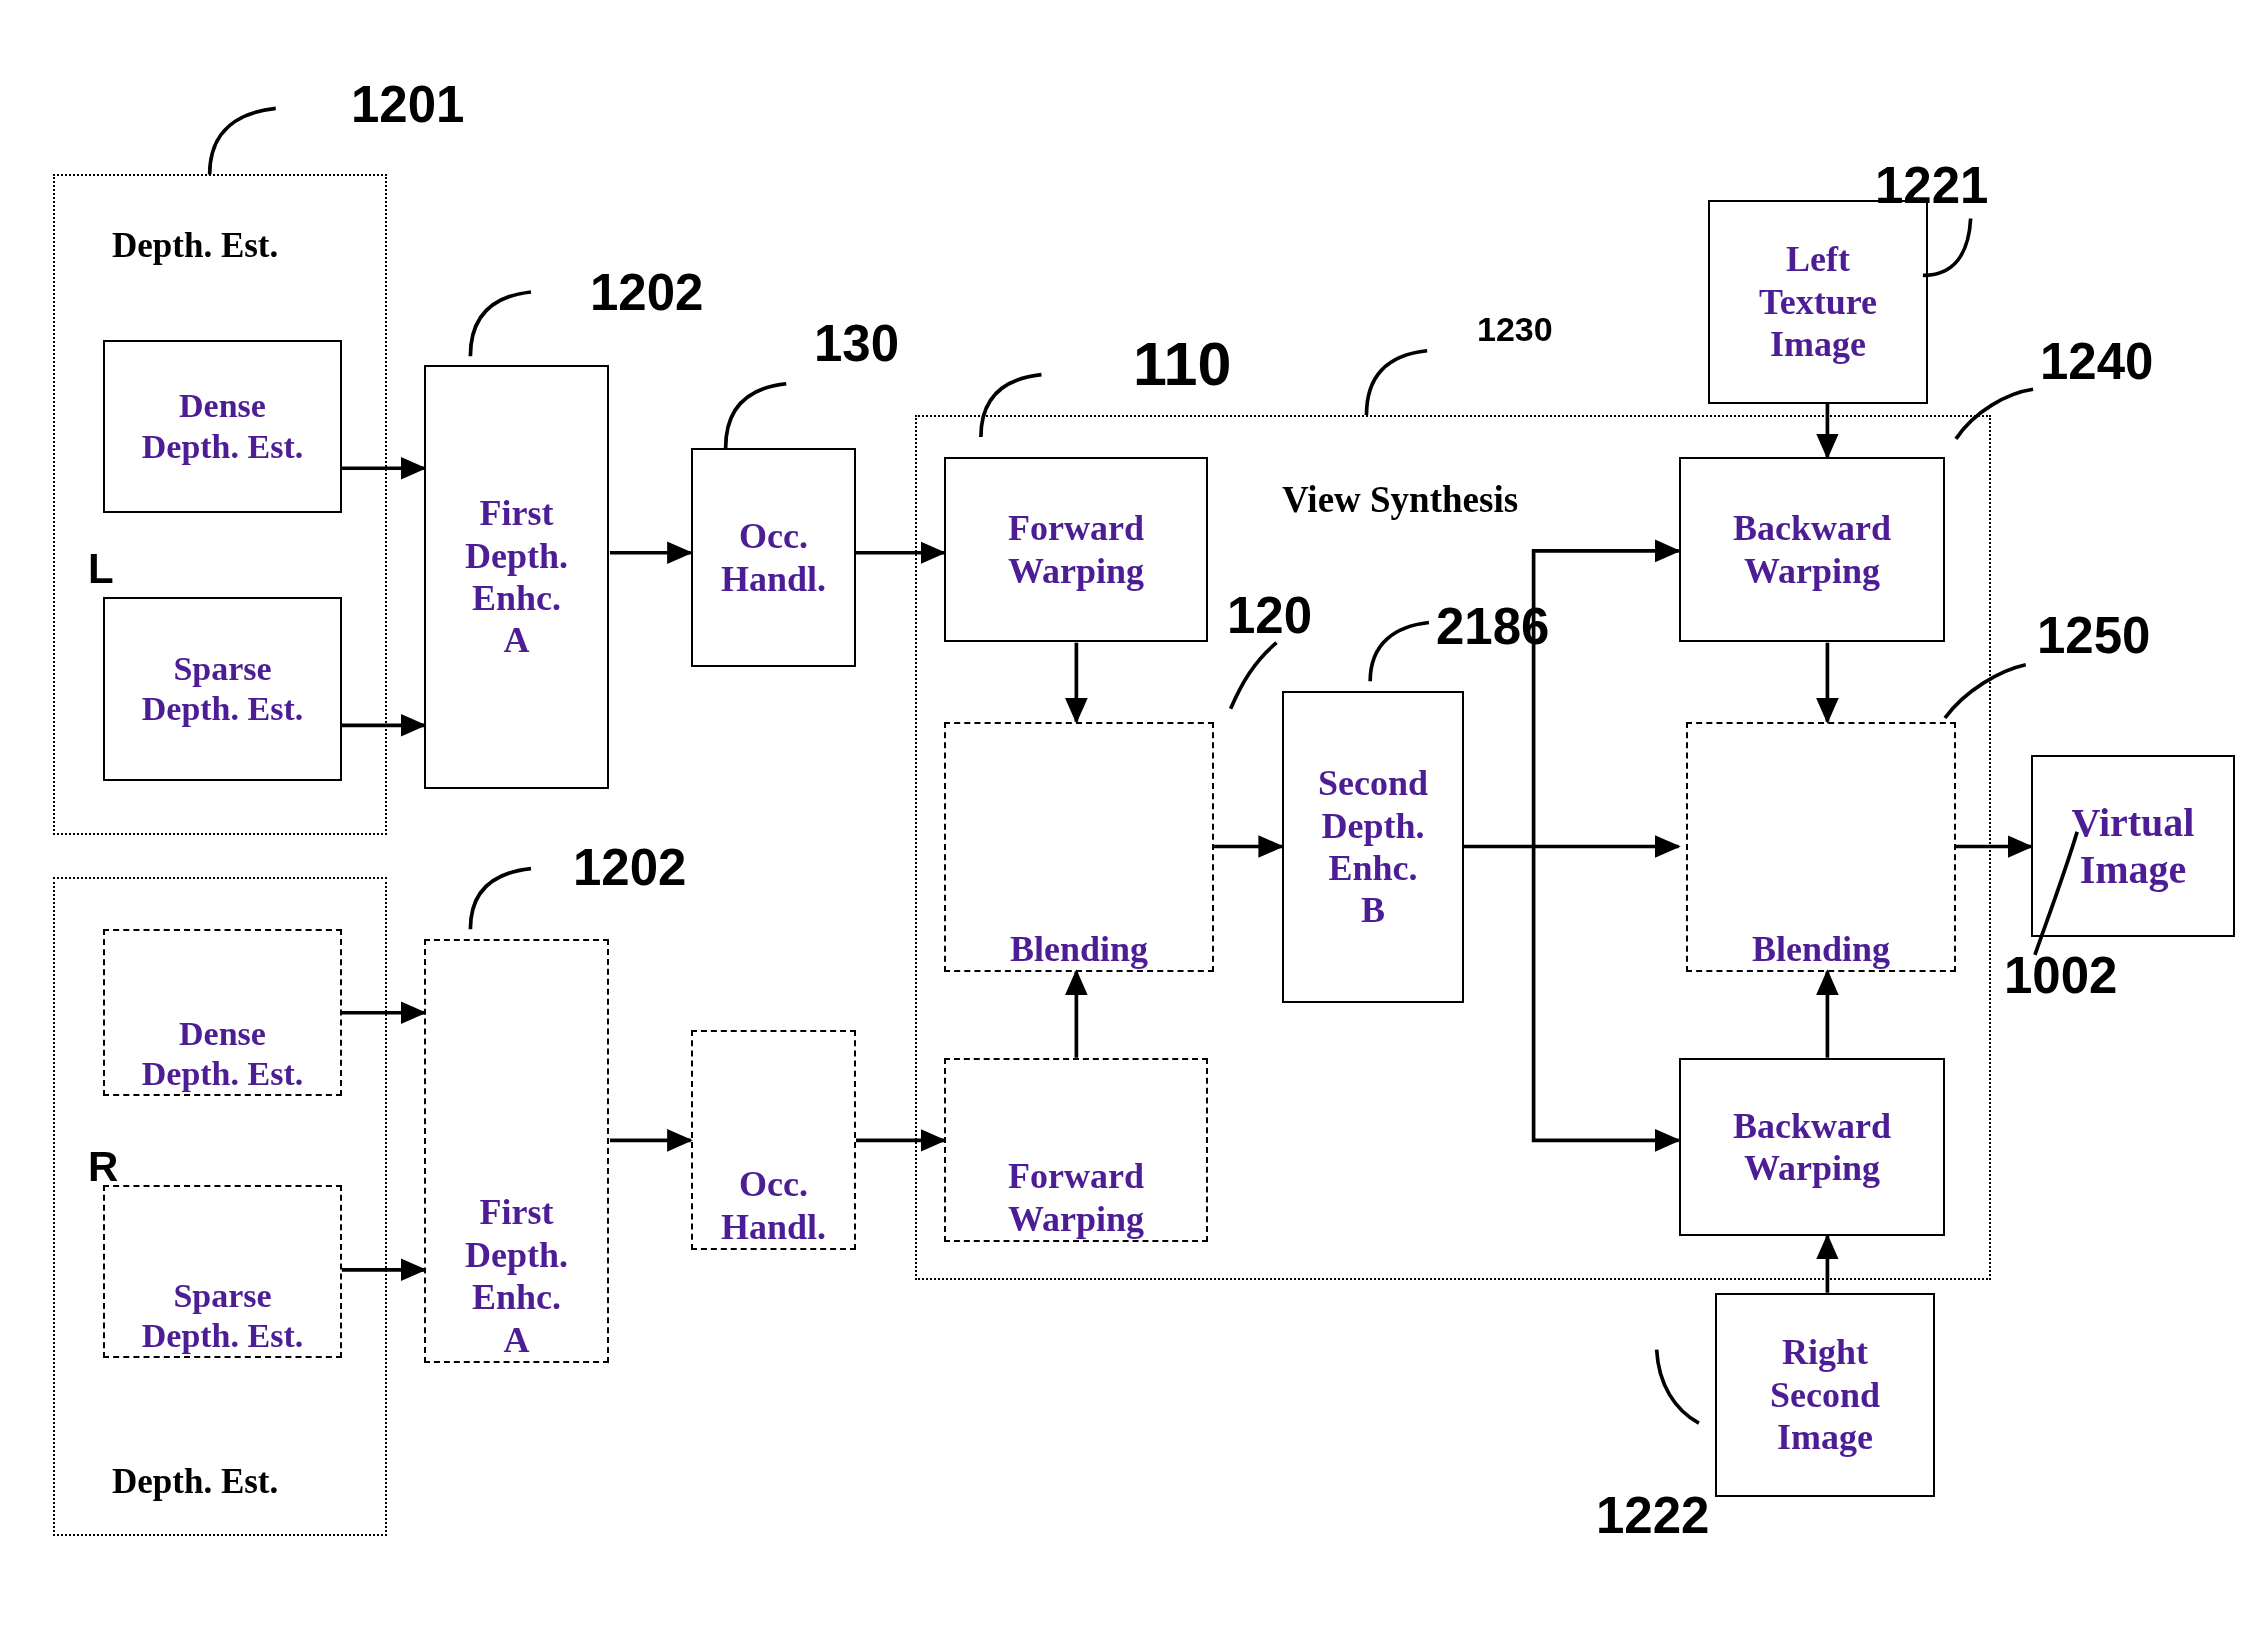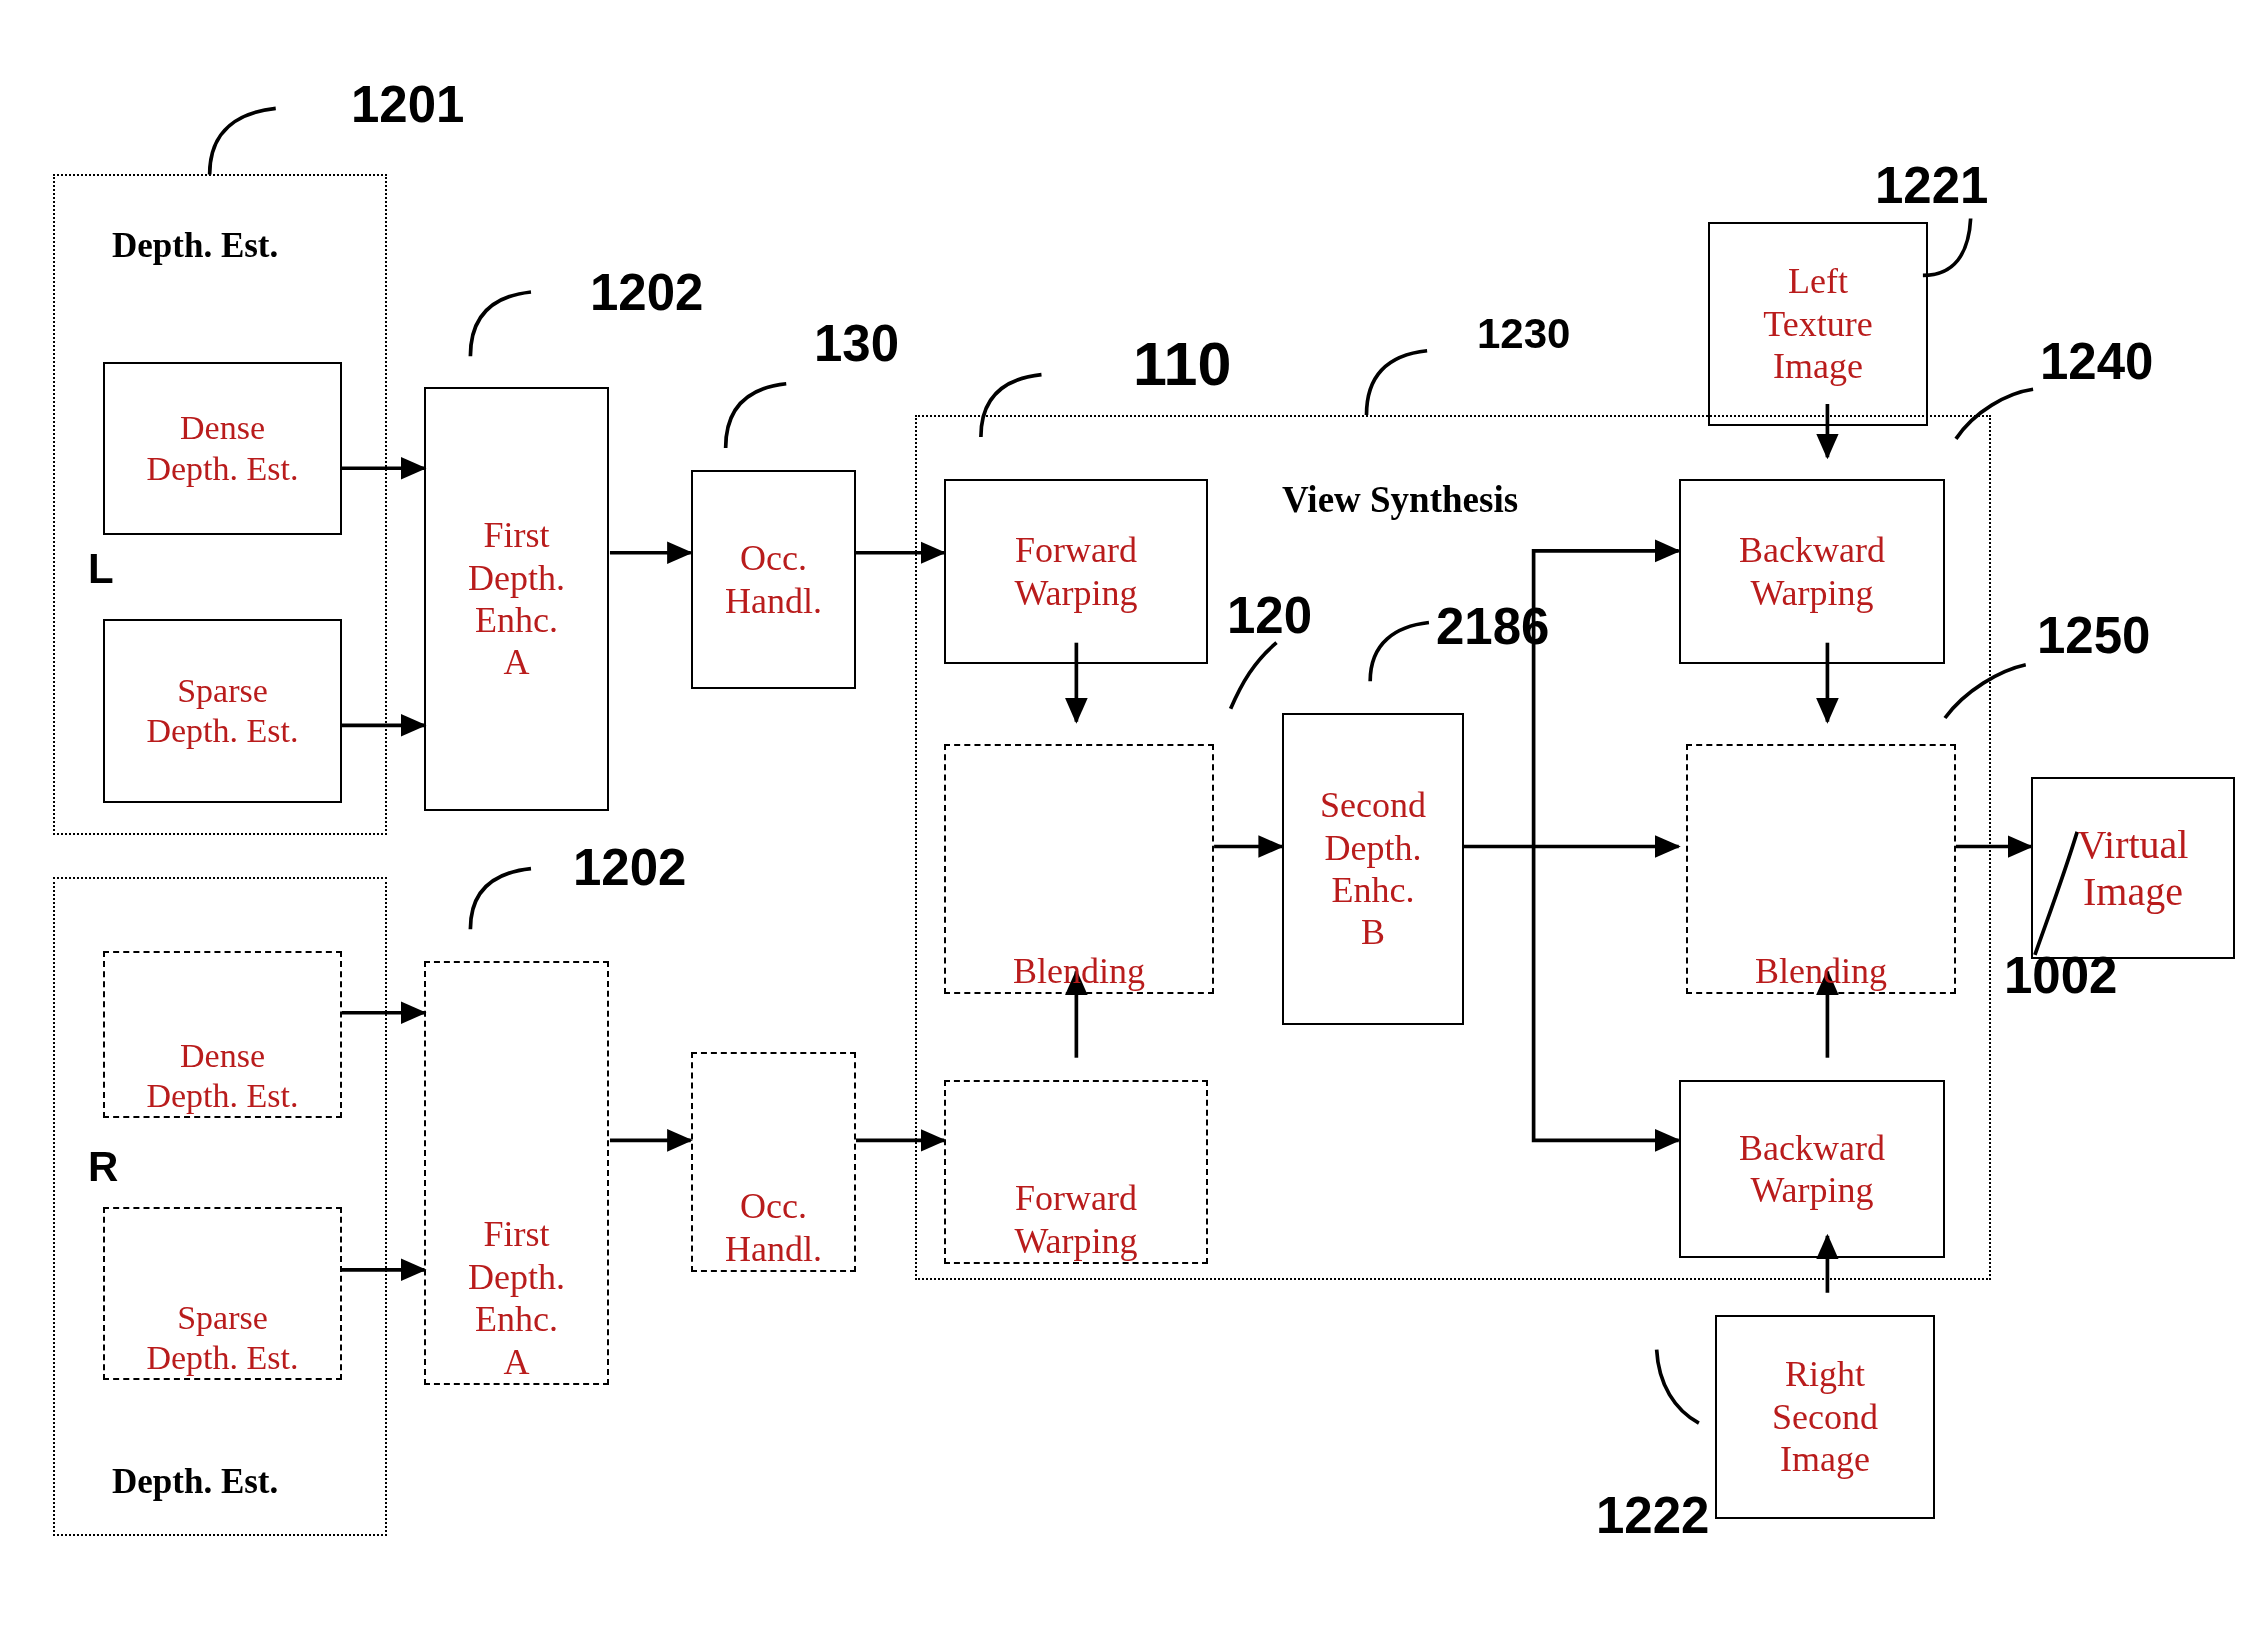--- a/index.html
+++ b/index.html
@@ -18,25 +18,24 @@
   }
 
   
   .box {
     position: absolute;
     box-sizing: border-box;
     display: flex;
     align-items: center;
     justify-content: center;
     text-align: center;
-    color: #b91c1c;
+    color: #4c1d95;
     background: transparent;
     line-height: 1.18;
-    font-weight: 400;
-    margin-top: 22px;
+    font-weight: 700;
   }
   .box.solid  { border: 2.8px solid #000; }
   .box.dashed { border: 2.8px dashed #000; align-items: flex-end; }
 
   .box .lbl { white-space: pre-line; display: block; }
 
   
   .group {
     position: absolute;
     box-sizing: border-box;
@@ -254,21 +253,21 @@
   <div class="ref" style="left:351px; top:75px; font-size:51px;">1201</div>
 
   <div class="ref" style="left:590px; top:263px; font-size:51px;">1202</div>
 
   <div class="ref" style="left:573px; top:838px; font-size:51px;">1202</div>
 
   <div class="ref" style="left:814px; top:314px; font-size:51px;">130</div>
 
   <div class="ref" style="left:1133px; top:329px; font-size:61px;">110</div>
 
-  <div class="ref" style="left:1477px; top:310px; font-size:42px;">1230</div>
+  <div class="ref" style="left:1477px; top:310px; font-size:34px;">1230</div>
 
   <div class="ref" style="left:1875px; top:156px; font-size:51px;">1221</div>
 
   <div class="ref" style="left:2040px; top:332px; font-size:51px;">1240</div>
 
   <div class="ref" style="left:1227px; top:586px; font-size:51px;">120</div>
 
   <div class="ref" style="left:1436px; top:597px; font-size:51px;">2186</div>
 
   <div class="ref" style="left:2037px; top:606px; font-size:51px;">1250</div>

